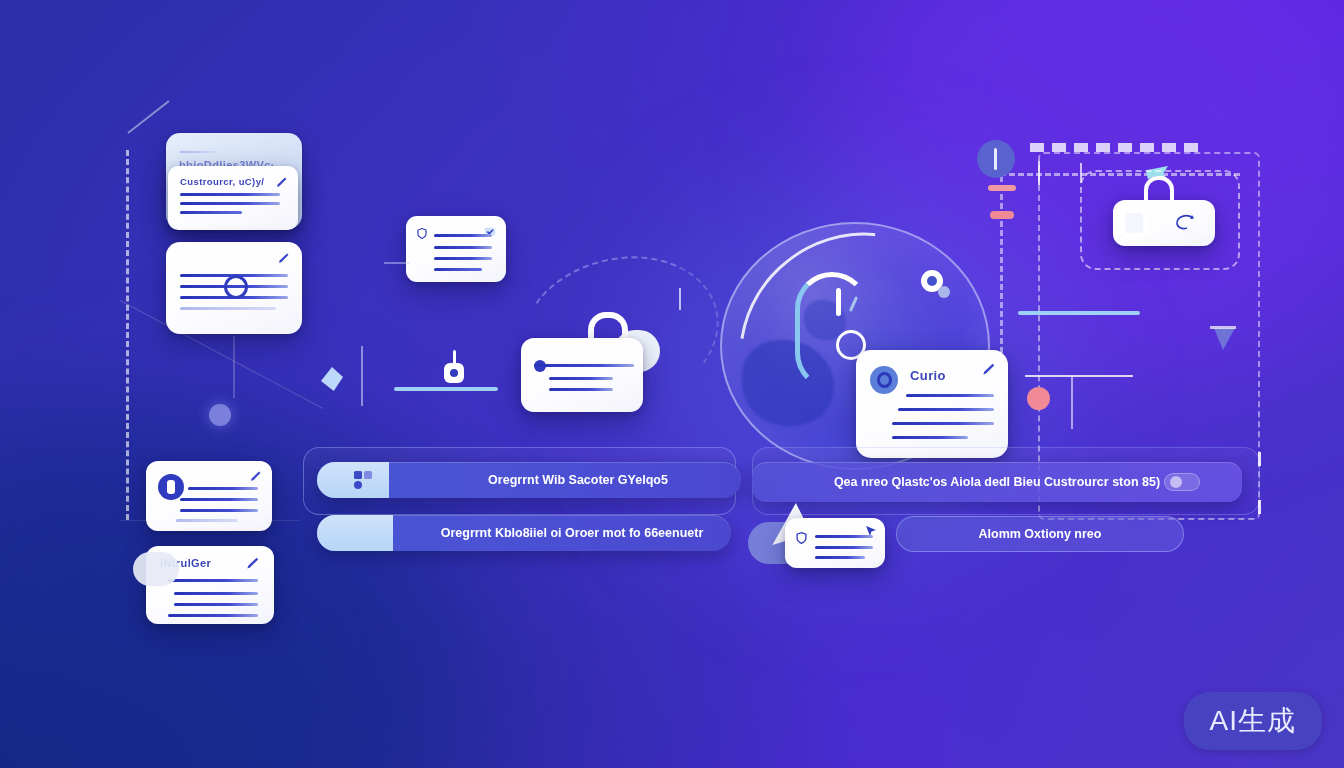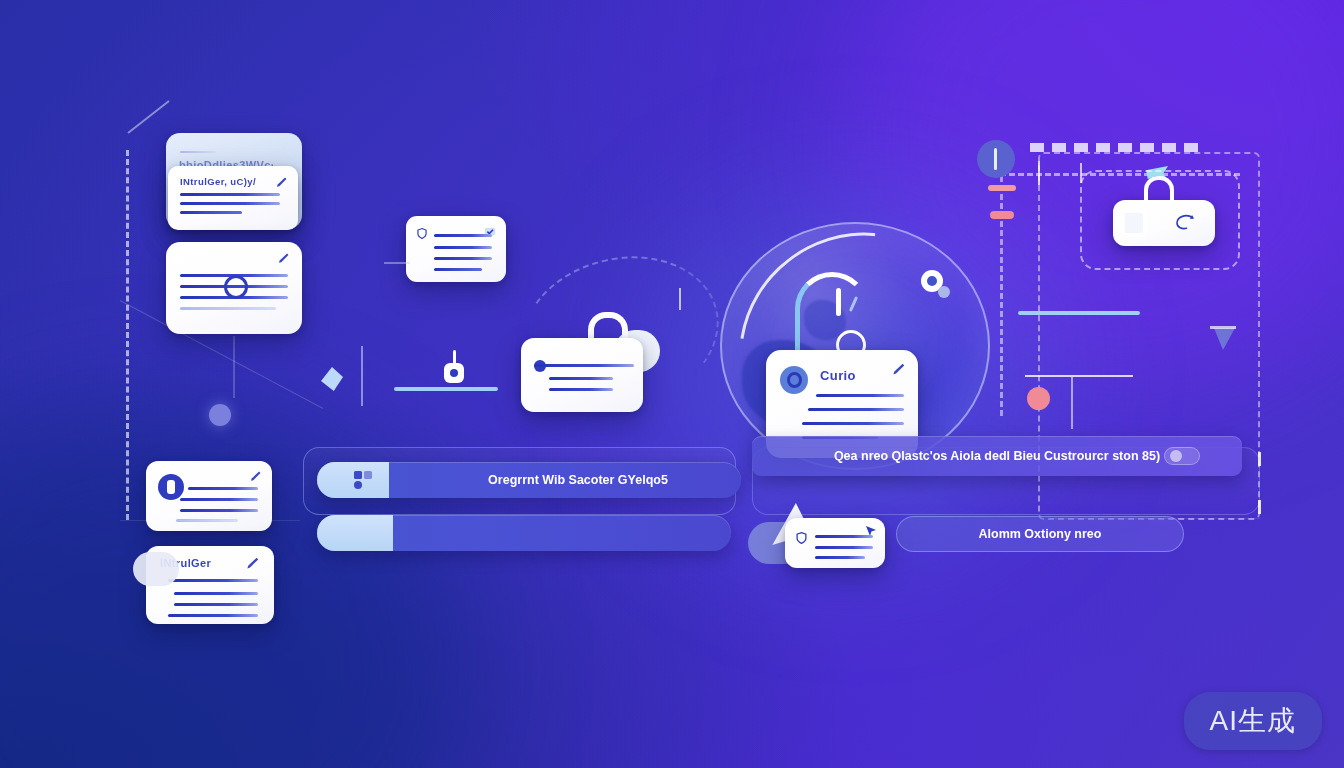--- a/index.html
+++ b/index.html
@@ -146,21 +146,21 @@
   <div class="circle-flat" style="left:209px; top:404px; width:22px; height:22px; background:#7b80dd; box-shadow:0 0 14px rgba(130,135,235,.6);"></div>
   <div class="thin-line" style="left:233px; top:336px; width:2px; height:62px; background:rgba(255,255,255,.20);"></div>
 
   <div class="card" style="left:166px; top:133px; width:136px; height:96px;
               background:linear-gradient(165deg,#e6eefb 0%, #cddcf4 55%, #bdd1f0 100%);">
     <div class="ln pale" style="left:14px; top:18px; width:36px; height:2px;"></div>
     <div class="fake-text blue" style="left:13px; top:26px; font-size:11px; opacity:.55;">bbioDdlies3WVc·</div>
   </div>
 
   <div class="card" style="left:168px; top:166px; width:130px; height:64px; border-radius:10px;">
-    <div class="fake-text blue" style="left:12px; top:10px; font-size:9.5px;">INtrulGer, uC)y/</div>
+    <div class="fake-text blue" style="left:12px; top:10px; font-size:9.5px;">Custrourcr, uC)y/</div>
     <div class="pen" style="right:10px; top:10px;">
       <svg viewBox="0 0 16 16">
           <path d="M12.6 1.8 14.2 3.4 6 11.6 3.4 12.4 4.2 9.8Z" fill="#3a46c8"></path>
         </svg>
     </div>
     <div class="ln" style="left:12px; top:27px; width:100px;"></div>
     <div class="ln" style="left:12px; top:36px; width:100px;"></div>
     <div class="ln short" style="left:12px; top:45px; width:62px;"></div>
   </div>
 
@@ -231,21 +231,21 @@
   <div style="position:absolute; left:795px; top:272px; width:74px; height:118px;
               border:5px solid #89c7f0; border-radius:40px;
               border-right-color:transparent; border-top-color:#fff; border-bottom-color:transparent;"></div>
   <div class="thin-line" style="left:836px; top:288px; width:5px; height:28px; background:#fff; border-radius:3px;"></div>
   <div class="thin-line" style="left:852px; top:296px; width:3px; height:16px; background:#a8c5ee; border-radius:2px; transform:rotate(24deg);"></div>
   <div class="circle-flat" style="left:921px; top:270px; width:22px; height:22px; background:#fff;"></div>
   <div class="circle-flat" style="left:927px; top:276px; width:10px; height:10px; background:#4252cc;"></div>
   <div class="circle-flat" style="left:938px; top:286px; width:12px; height:12px; background:#a9b7ea;"></div>
   <div class="circle-flat" style="left:836px; top:330px; width:30px; height:30px; border:3px solid #fff; background:transparent;"></div>
 
-  <div class="card" style="left:766px; top:350px; width:152px; height:108px; border-radius:15px;">
+  <div class="card" style="left:856px; top:350px; width:152px; height:108px; border-radius:15px;">
     <div class="circle-flat" style="left:14px; top:16px; width:28px; height:28px; background:#5b7fd8;"></div>
     <div class="circle-flat" style="left:21px; top:22px; width:15px; height:16px; border:3px solid #2b38ba; border-radius:50%; background:transparent;"></div>
     <div class="fake-text blue" style="left:54px; top:18px; font-size:13px;">Curio</div>
     <div class="pen" style="right:12px; top:12px; width:16px; height:16px;">
       <svg viewBox="0 0 16 16">
           <path d="M12.6 1.8 14.2 3.4 6 11.6 3.4 12.4 4.2 9.8Z" fill="#3a46c8"></path>
         </svg>
     </div>
     <div class="ln" style="left:50px; top:44px; width:88px;"></div>
     <div class="ln" style="left:42px; top:58px; width:96px;"></div>
@@ -326,25 +326,26 @@
           <rect x="1" y="1" width="8" height="8" rx="1.6" fill="#3c49c8"></rect>
           <rect x="1" y="11" width="8" height="8" rx="4" fill="#3c49c8"></rect>
           <rect x="11" y="1" width="8" height="8" rx="1.6" fill="#7f8ae0"></rect>
         </svg>
     </div>
     <div class="pilltext" style="font-size:12.5px; padding-left:26px;">Oregrrnt Wib Sacoter GYelqo5</div>
   </div>
 
   <div class="pill" style="left:317px; top:515px; width:414px; height:36px;">
     <div class="swatch" style="width:76px;"></div>
+    <div class="pilltext" style="font-size:12.5px; padding-left:20px;">Oregrrnt Kblo8iiel oi Oroer mot fo 66eenuetr</div>
   </div>
 
   <div class="panel-outline" style="left:752px; top:447px; width:508px; height:68px; border-color:rgba(170,190,255,.30);"></div>
 
-  <div class="pill" style="left:752px; top:436px; width:490px; height:40px; border-radius:9px;
+  <div class="pill" style="left:752px; top:462px; width:490px; height:40px; border-radius:14px;
               background:linear-gradient(90deg, rgba(83,82,214,.85) 0%, rgba(106,84,228,.85) 100%);">
     <div class="pilltext" style="font-size:12.5px;">Qea nreo Qlastc'os Aiola dedl Bieu  Custrourcr ston  85)</div>
     <div class="toggle" style="right:42px; top:11px; width:36px; height:18px;"></div>
   </div>
 
   <div class="pill ghost" style="left:896px; top:516px; width:288px; height:36px;">
     <div class="pilltext" style="font-size:12.5px;">Alomm Oxtiony nreo</div>
   </div>
 
   <div class="thin-line" style="left:1258px; top:452px; width:3px; height:14px; background:rgba(255,255,255,.85);"></div>

